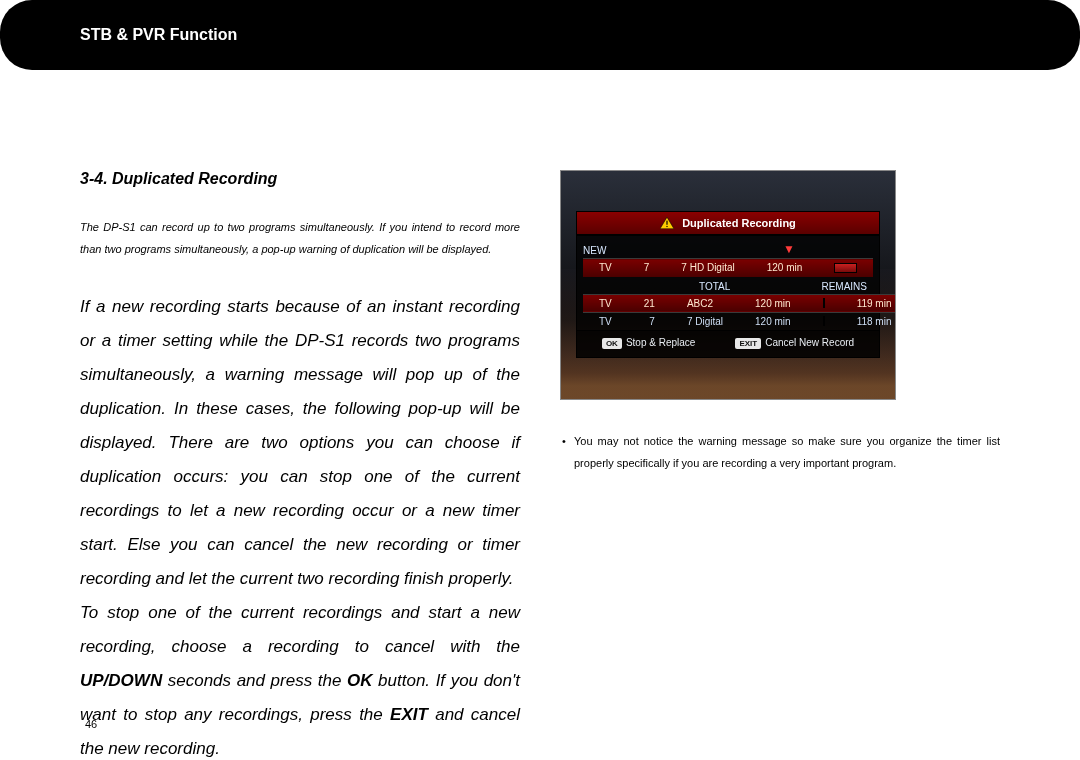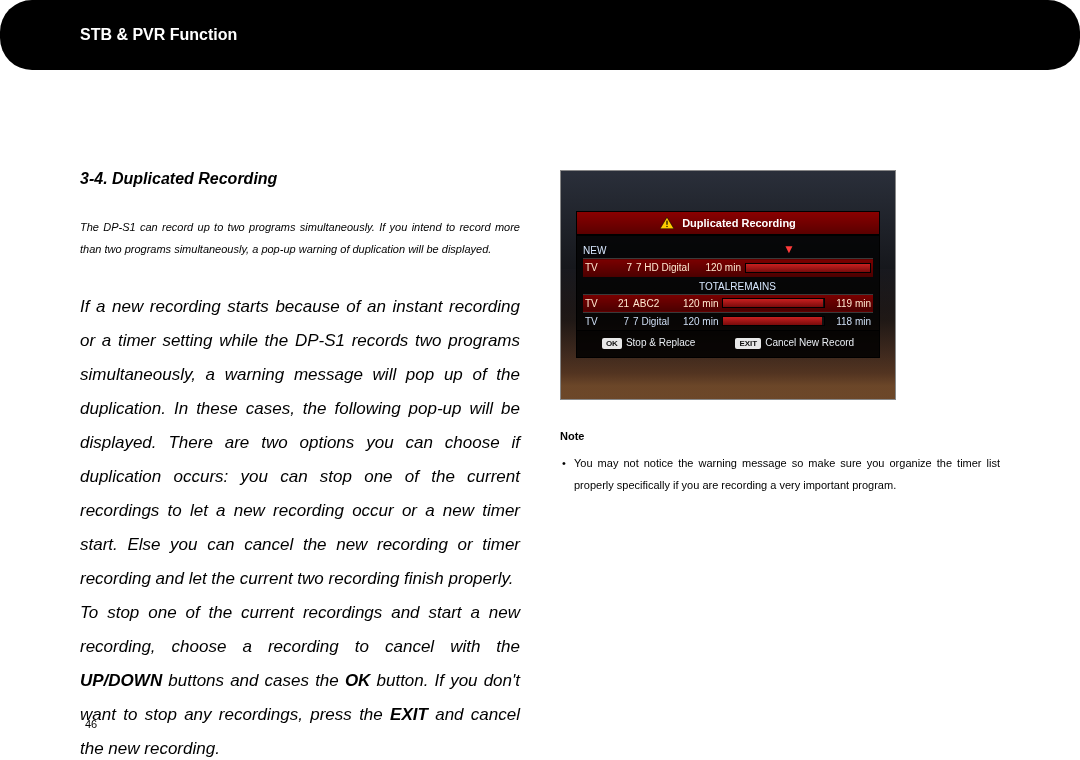--- a/index.html
+++ b/index.html
@@ -20,26 +20,26 @@
   .tv-shot { width: 336px; height: 230px; background: linear-gradient(#2a2f3a, #0e0e10 60%, #1a120b); position: relative; margin-bottom: 30px; border: 1px solid #888; overflow: hidden; }
   .sunset { position: absolute; left: 0; right: 0; bottom: 0; height: 130px;
     background: linear-gradient(#1a1a20 0%, #2b1f1a 40%, #5b3a28 65%, #7a4b2e 80%, #a36a3c 90%); opacity: 0.6; }
   .osd-panel { position: absolute; left: 15px; right: 15px; top: 40px; height: 160px; }
   .osd-title-bar { height: 24px; background: linear-gradient(#8a0000, #5a0000); border: 1px solid #000; display: flex; align-items: center; justify-content: center; color: #fff; font-size: 11px; font-weight: bold; gap: 8px; }
   .warn-icon { width: 14px; height: 12px; }
   .osd-body { background: rgba(0,0,0,0.75); border: 1px solid #000; padding: 6px 6px 0 6px; }
   .osd-label-row { display: flex; align-items: center; color: #d8e8ff; font-size: 10px; height: 16px; position: relative; }
   .marker-down { position: absolute; left: 200px; top: 0; color: #ff3b3b; font-size: 12px; }
   table.osd-table { width: 100%; border-collapse: collapse; }
-  table.osd-table td { font-size: 10px; color: #cfdff5; height: 18px; border-top: 1px solid #3a3a3a; padding: 0 2px; white-space: nowrap; }
+  table.osd-table td { font-size: 10px; color: #cfdff5; height: 18px; border-top: 1px solid #3a3a3a; padding: 0 16px; white-space: nowrap; }
   table.osd-table tr.new td { background: linear-gradient(#7a0000, #4a0000); color: #ffe8d0; }
   .bar-cell { width: 155px; }
   .bar-wrap { height: 10px; background: #111; border: 1px solid #000; position: relative; }
   .bar-fill { height: 100%; background: linear-gradient(#c82020, #7a0b0b); }
-  .osd-head-row { display: flex; color: #d8e8ff; font-size: 10px; padding: 4px 6px 2px 40%; }
+  .osd-head-row { display: flex; justify-content: space-between; color: #d8e8ff; font-size: 10px; padding: 4px 6px 2px 40%; }
   .osd-actions { display: flex; justify-content: center; gap: 40px; padding: 6px 0 8px; color: #e8ecf2; font-size: 10px; background: rgba(0,0,0,0.85); border: 1px solid #000; border-top: none; }
   .key-ok, .key-exit { display: inline-block; background: #e8e8e8; color: #111; font-size: 8px; font-weight: bold; border-radius: 2px; padding: 1px 4px; margin-right: 4px; }
 
   .note-heading { font-weight: bold; font-size: 11px; margin-bottom: 10px; }
   ul.notes { list-style: none; padding-left: 0; }
   ul.notes li { font-size: 11px; line-height: 2.0; text-align: justify; padding-left: 14px; position: relative; margin-bottom: 4px; }
   ul.notes li::before { content: "\2022"; position: absolute; left: 2px; top: 0; }
 
   .page-number { position: absolute; left: 85px; bottom: 30px; font-size: 11px; }
 </style>
@@ -52,21 +52,21 @@
     <div class="topbar-title">STB &amp; PVR Function</div>
   </div>
 
   <div class="content">
 
     <div class="col-left">
       <div class="section-heading">3-4. Duplicated Recording</div>
       <div class="intro">The DP-S1 can record up to two programs simultaneously. If you intend to record more than two programs simultaneously, a pop-up warning of duplication will be displayed.</div>
       <div class="para">If a new recording starts because of an instant recording or a timer setting while the DP-S1 records two programs simultaneously, a warning message will pop up of the duplication. In these cases, the following pop-up will be displayed. There are two options you can choose if duplication occurs: you can stop one of the current recordings to let a new recording occur or a new timer start. Else you can cancel the new recording or timer recording and let the current two recording finish properly.</div>
       <div class="para">
-        <span>To stop one of the current recordings and start a new recording, choose a recording to cancel with the </span><b>UP/DOWN</b><span> buttons and cases the </span><b>OK</b><span> button. If you don't want to stop any recordings, press the </span><b>EXIT</b><span> and cancel the new recording.</span>
+        <span>To stop one of the current recordings and start a new recording, choose a recording to cancel with the </span><b>UP/DOWN</b><span> seconds and press the </span><b>OK</b><span> button. If you don't want to stop any recordings, press the </span><b>EXIT</b><span> and cancel the new recording.</span>
       </div>
     </div>
 
     <div class="col-right">
 
       <div class="tv-shot">
         <div class="sunset"></div>
         <div class="osd-panel">
           <div class="osd-title-bar">
             <svg class="warn-icon" viewBox="0 0 24 20">
@@ -129,21 +129,20 @@
             </tbody>
               </table>
           </div>
           <div class="osd-actions">
             <span><span class="key-ok">OK</span><span>Stop &amp; Replace</span></span>
             <span><span class="key-exit">EXIT</span><span>Cancel New Record</span></span>
           </div>
         </div>
       </div>
 
-      <div class="note-heading">Note</div>
       <ul class="notes">
         <li>You may not notice the warning message so make sure you organize the timer list properly specifically if you are recording a very important program.</li>
       </ul>
     </div>
 
   </div>
 
   <div class="page-number">46</div>
 </div>
 

